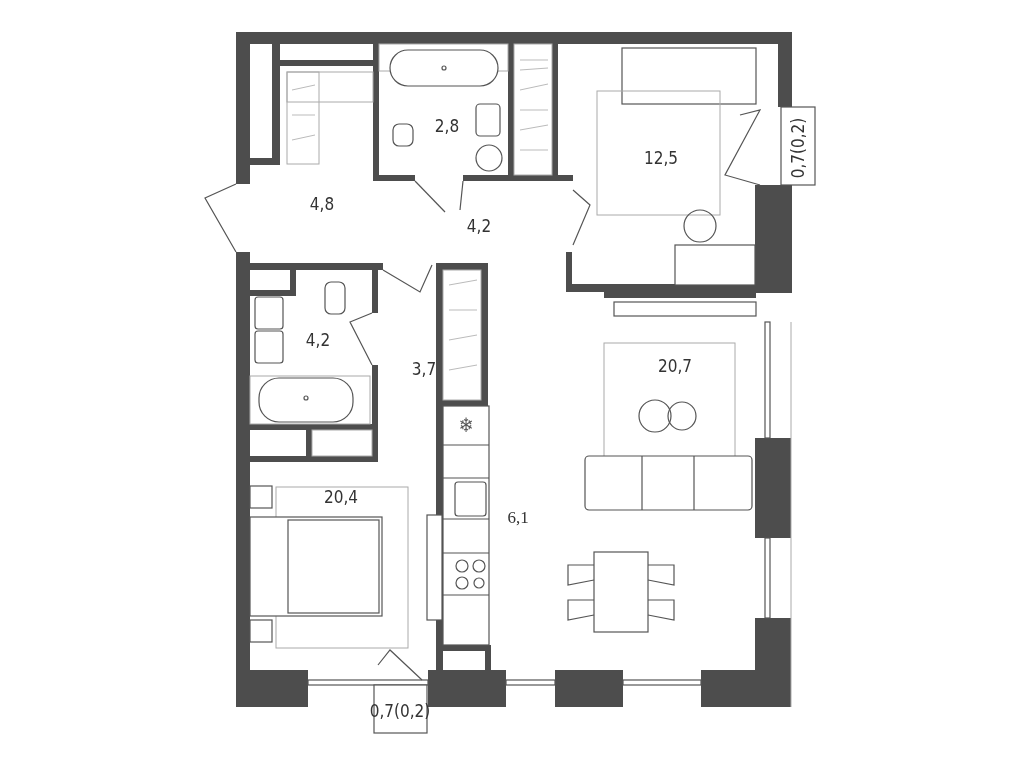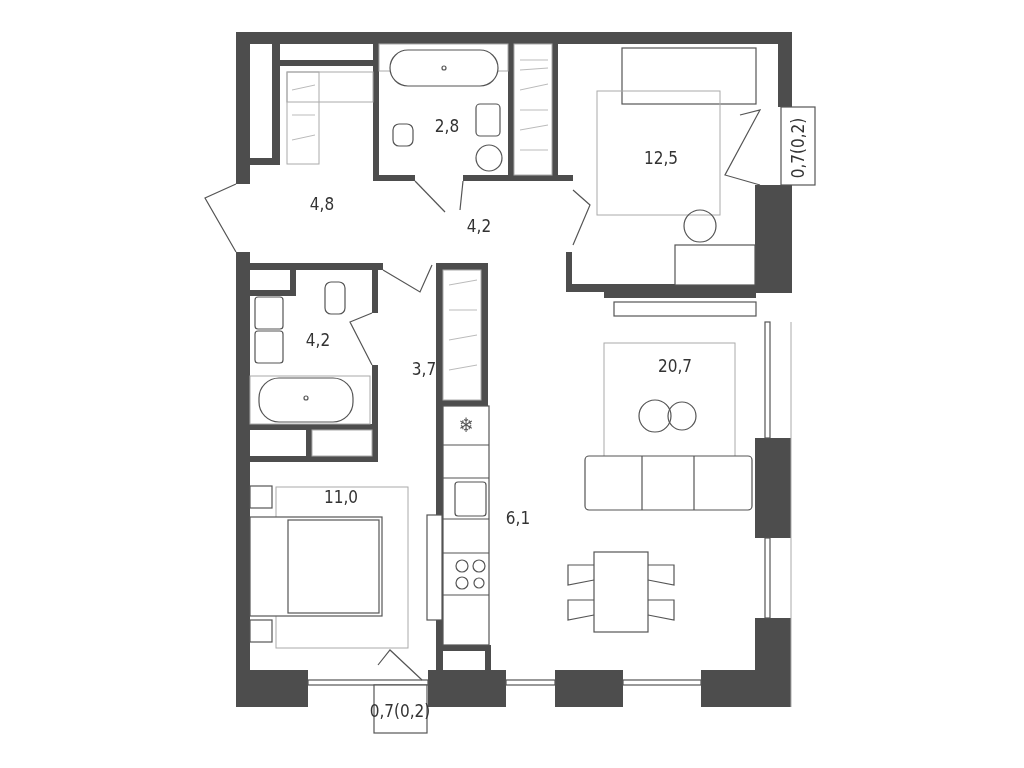--- a/index.html
+++ b/index.html
@@ -169,15 +169,15 @@
 </svg>
 
 <div class="lbl" style="left:322px;top:204px;">4,8</div>
 <div class="lbl" style="left:447px;top:126px;">2,8</div>
 <div class="lbl" style="left:479px;top:226px;">4,2</div>
 <div class="lbl" style="left:661px;top:158px;">12,5</div>
 <div class="lbl v" style="left:798px;top:148px;">0,7(0,2)</div>
 <div class="lbl" style="left:318px;top:340px;">4,2</div>
 <div class="lbl" style="left:424px;top:337px;margin-top:32px;">3,7</div>
 <div class="lbl" style="left:639px;top:366px;margin-left:36px;">20,7</div>
-<div class="lbl" style="left:518px;top:518px;">6,1</div>
-<div class="lbl" style="left:341px;top:497px;">11,0</div>
+<div class="lbl" style="left:518px;top:518px;font-family:Liberation Serif, serif;">6,1</div>
+<div class="lbl" style="left:341px;top:497px;">20,4</div>
 <div class="lbl" style="left:400px;top:711px;">0,7(0,2)</div>
 
 </body></html>

